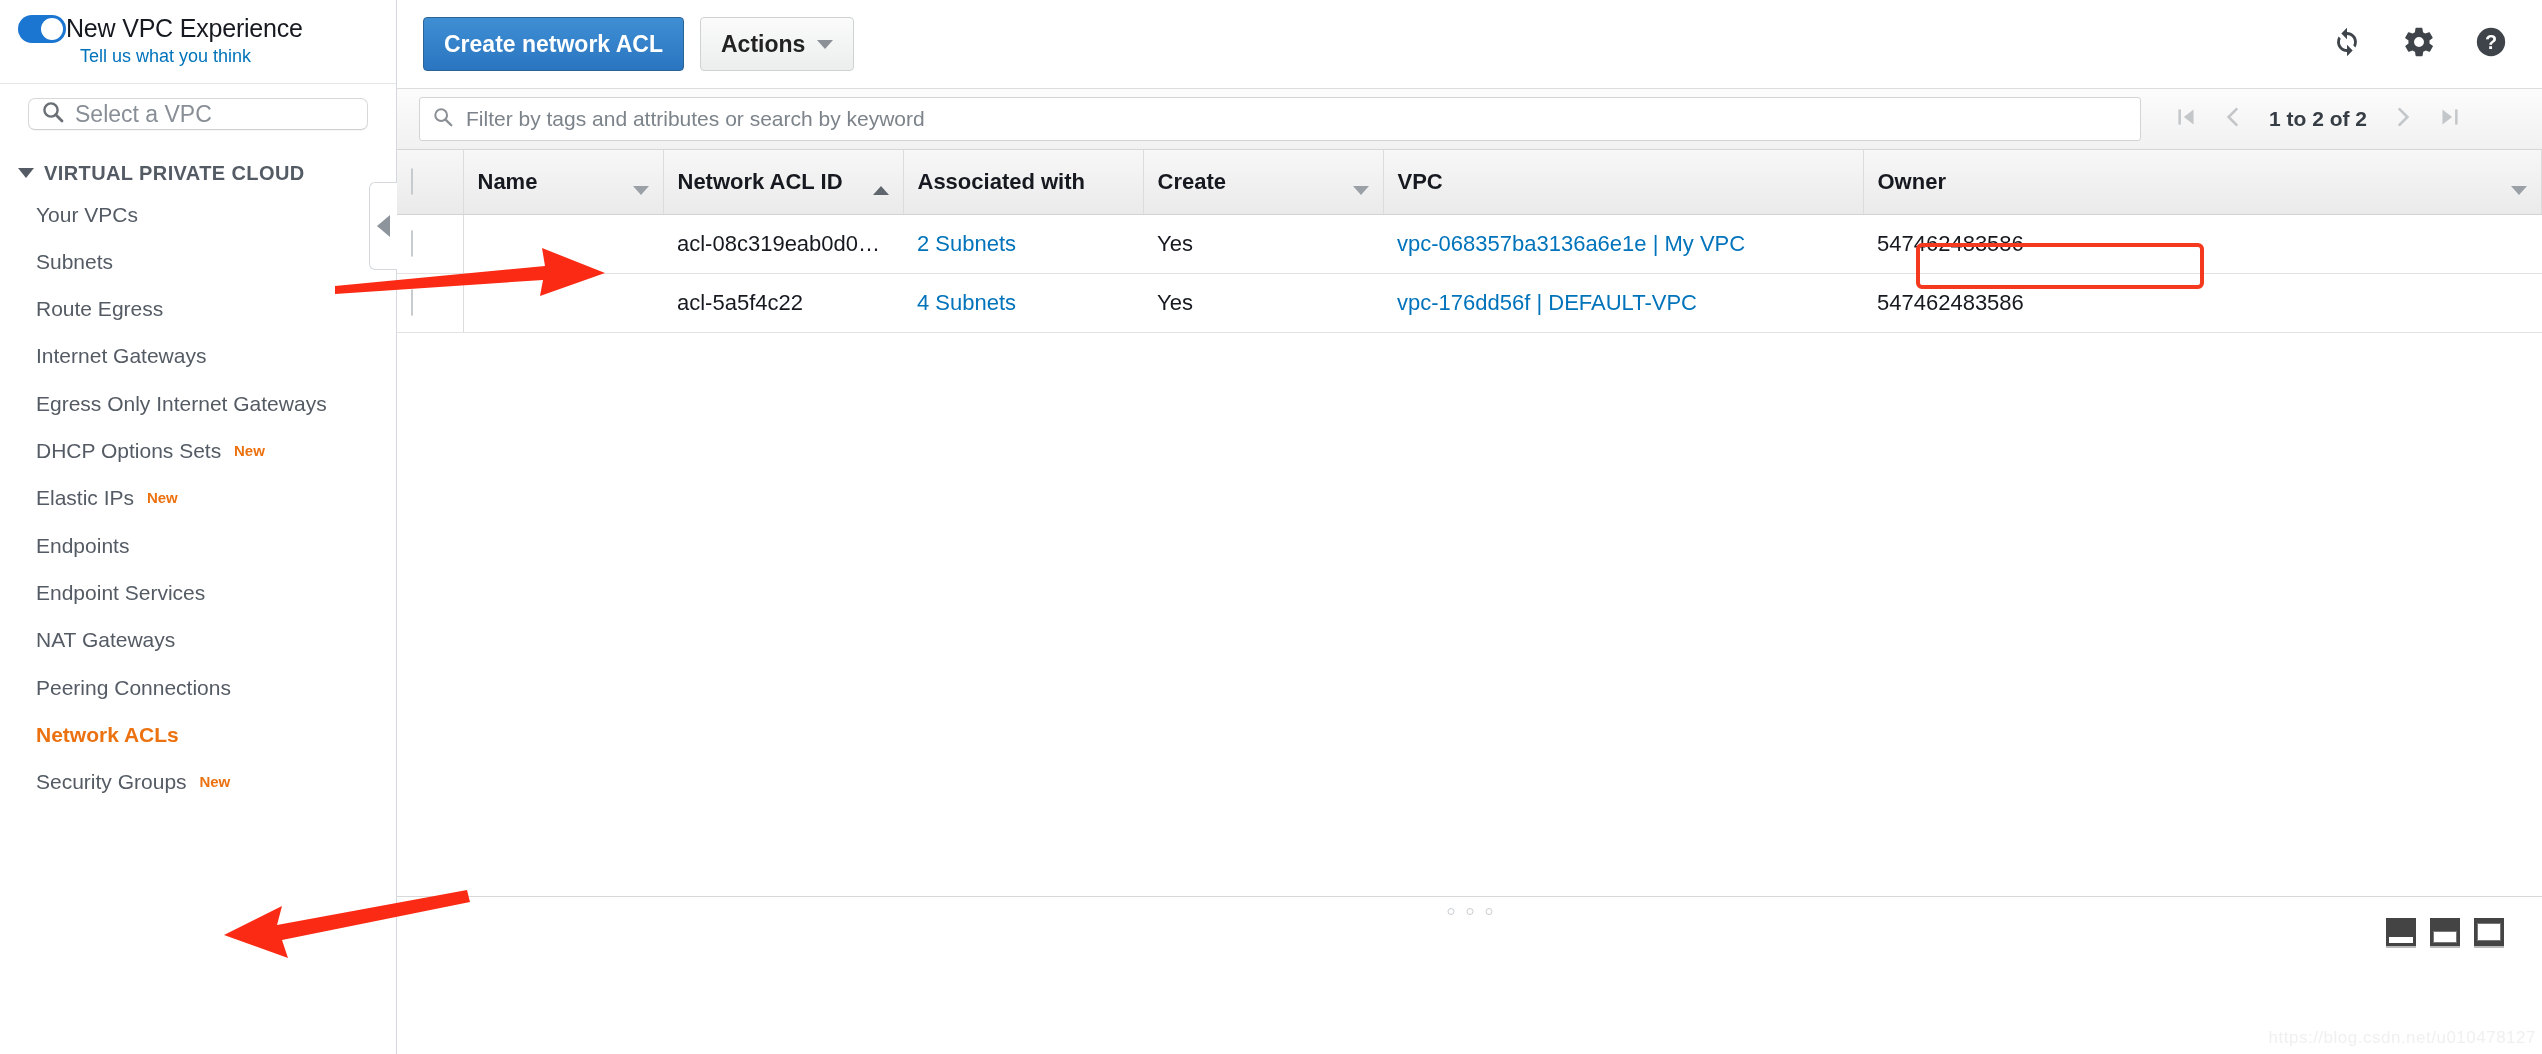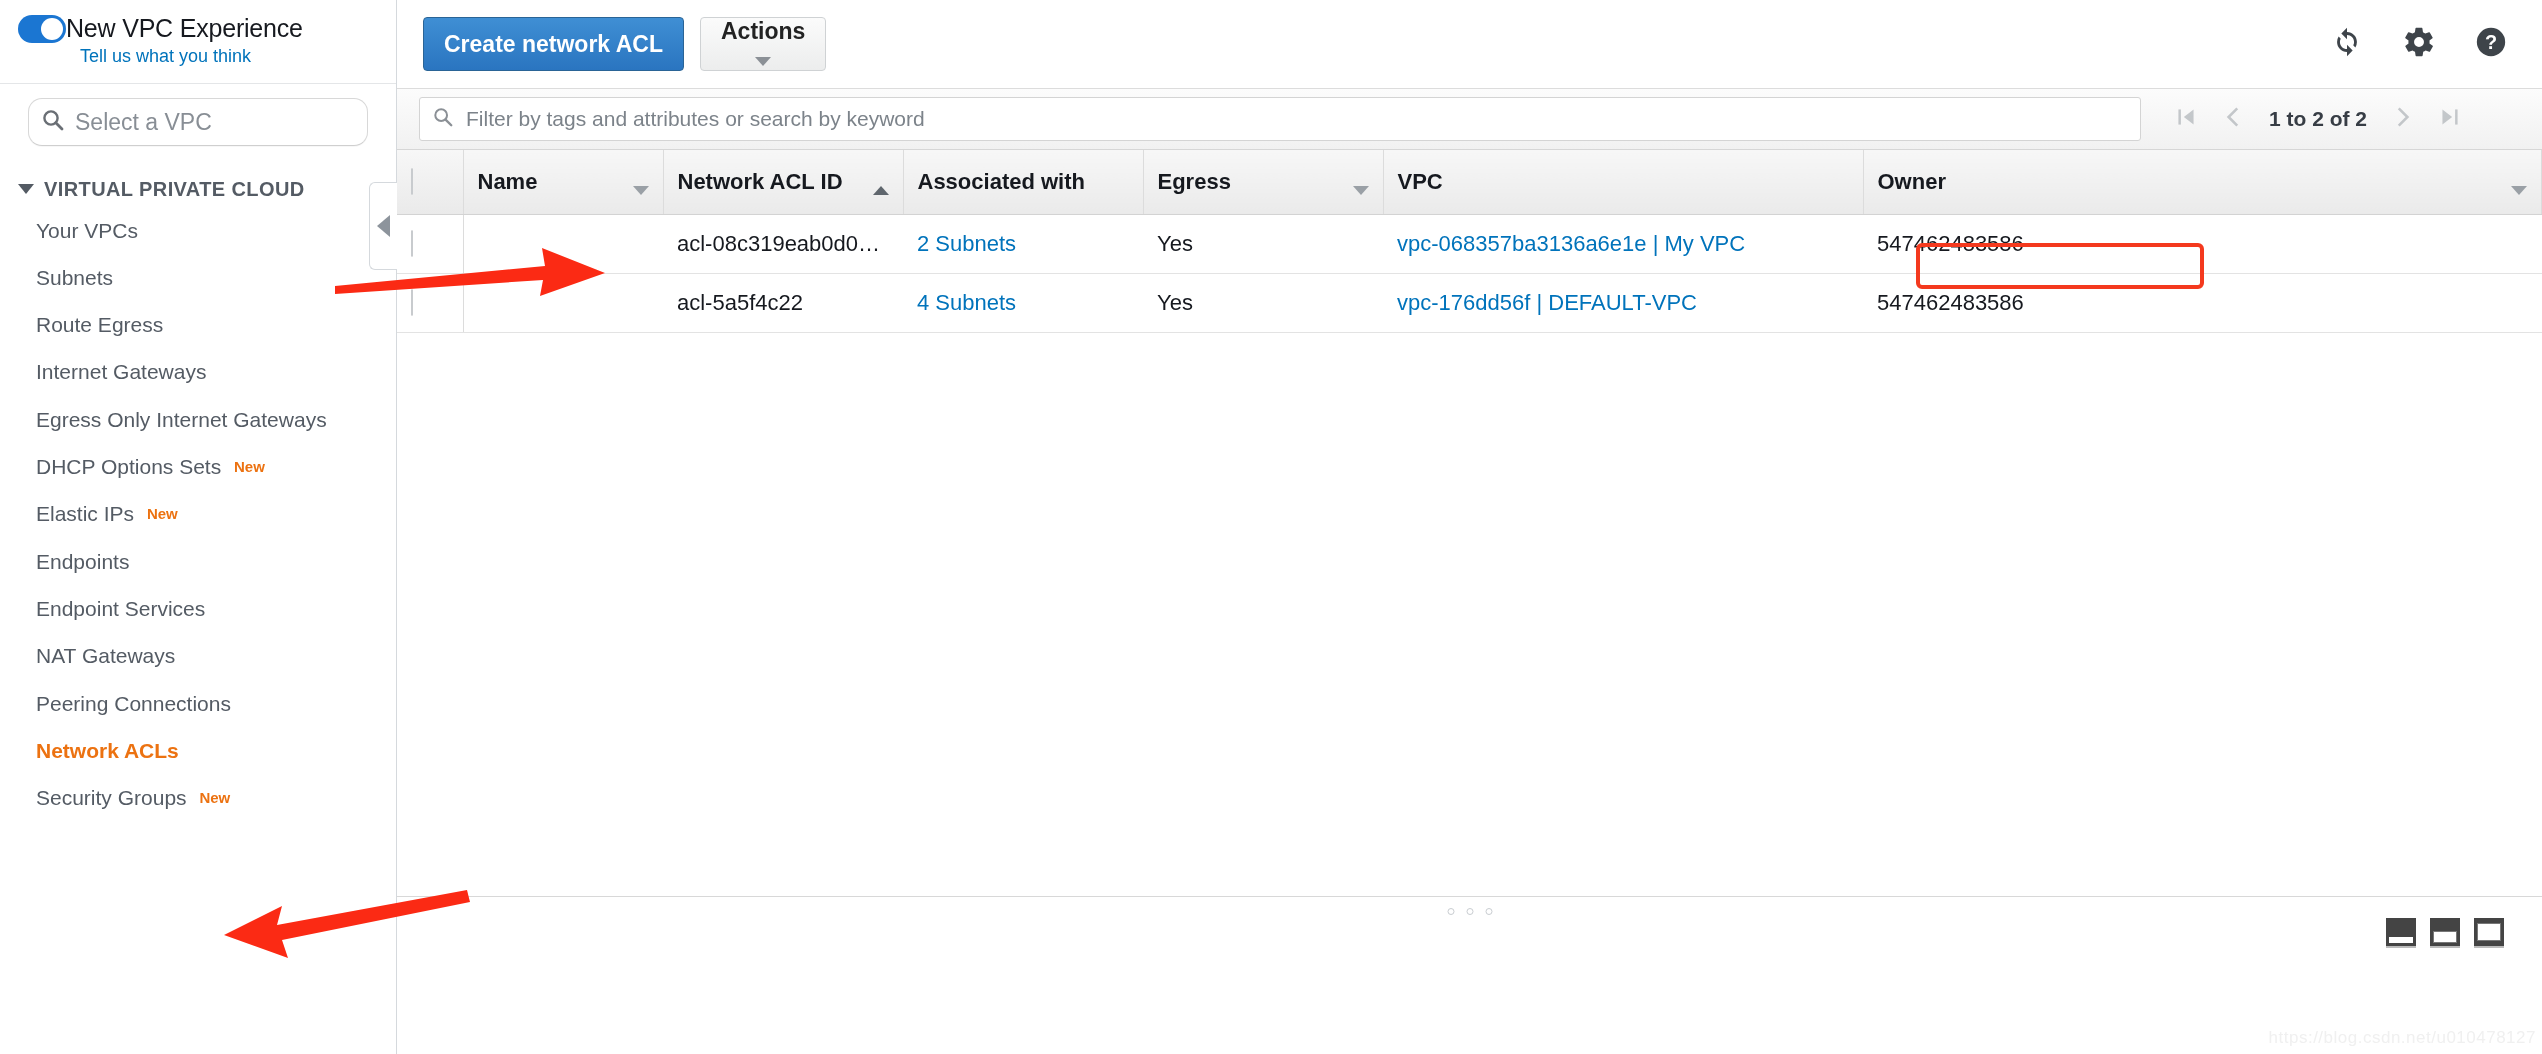--- a/index.html
+++ b/index.html
@@ -35,21 +35,21 @@
   .exp-title { font-size: 25px; color: #16191f; font-weight: 400; letter-spacing: -0.2px;}
   .exp-sub {
     font-size: 18px; color: #0073bb; margin-left: 62px; margin-top: 3px;
     text-decoration: none; display: block;
   }
 
   .vpc-search-wrap { padding: 14px 28px 10px 28px; }
   .vpc-search {
     display: flex; align-items: center; gap: 10px;
     border: 1px solid #d8d8d8; border-bottom-color:#cfcfcf;
-    border-radius: 14px; height: 48px; padding: 0 12px;
+    border-radius: 7px; height: 32px; padding: 0 12px;
     background: #fff;
     box-shadow: 0 1px 0 rgba(0,0,0,0.03);
   }
   .vpc-search .ph { font-size: 23px; color: #888e95; }
 
   .nav { padding-top: 14px; }
   .nav-group-hdr {
     display: flex; align-items: flex-start; gap: 10px;
     padding: 6px 18px 4px 18px;
     font-size: 20px; font-weight: bold; color: #545b64;
@@ -96,21 +96,21 @@
     font-size: 23px; font-weight: bold; border-radius: 4px;
     height: 54px; padding: 0 20px; display: inline-flex;
     align-items: center; gap: 12px; cursor: pointer; border: 1px solid;
   }
   .btn-primary {
     background: linear-gradient(to bottom,#3f8fd4,#2a75c0);
     border-color: #2a6496; color: #fff;
   }
   .btn-default {
     background: linear-gradient(to bottom,#fbfbfb,#eceded);
-    border-color: #cfd2d4; color: #222; flex-direction: column;
+    border-color: #cfd2d4; color: #222;
   }
   .btn-default .chev {
     width: 0; height: 0; border-left: 8px solid transparent;
     border-right: 8px solid transparent; border-top: 9px solid #8b9096;
   }
   .toolbar-spacer { flex: 1; }
   .ticons { display: flex; align-items: center; gap: 38px; padding-right: 8px; }
   .ticon { cursor: pointer; display: block; }
 
   .filterbar {
@@ -349,21 +349,21 @@
               <span class="sortarrow sort-up"></span>
             </div>
           </th>
           <th>
             <div class="thinner">
               <span>Associated with</span>
             </div>
           </th>
           <th>
             <div class="thinner">
-              <span>Egress</span>
+              <span>Create</span>
               <span class="sortarrow sort-down"></span>
             </div>
           </th>
           <th>
             <div class="thinner">
               <span>VPC</span>
             </div>
           </th>
           <th>
             <div class="thinner">

